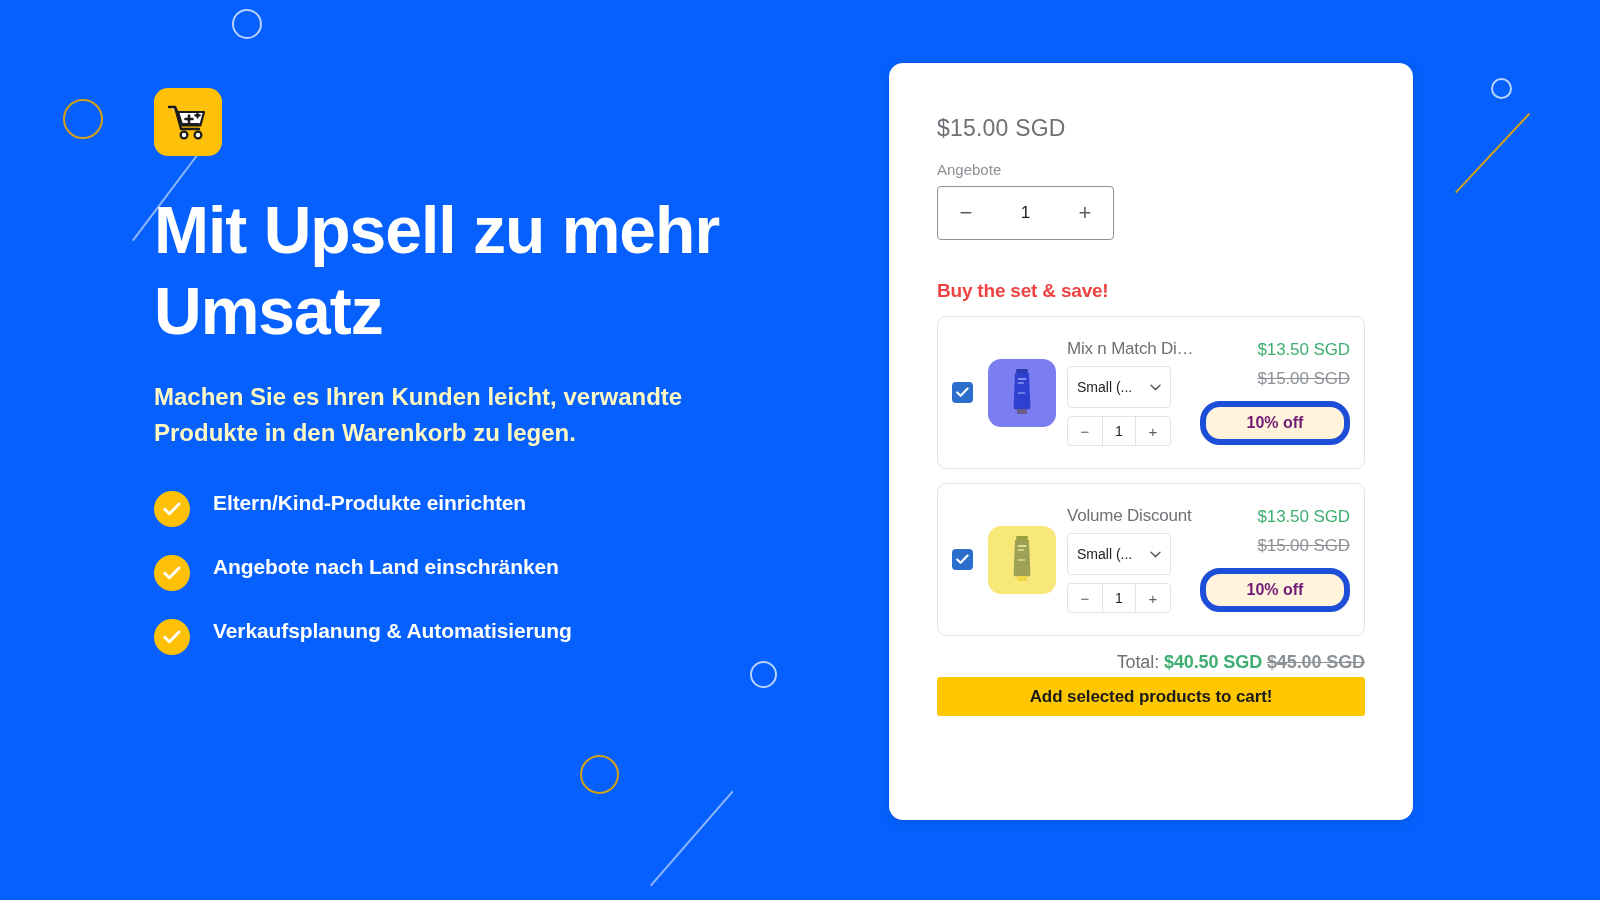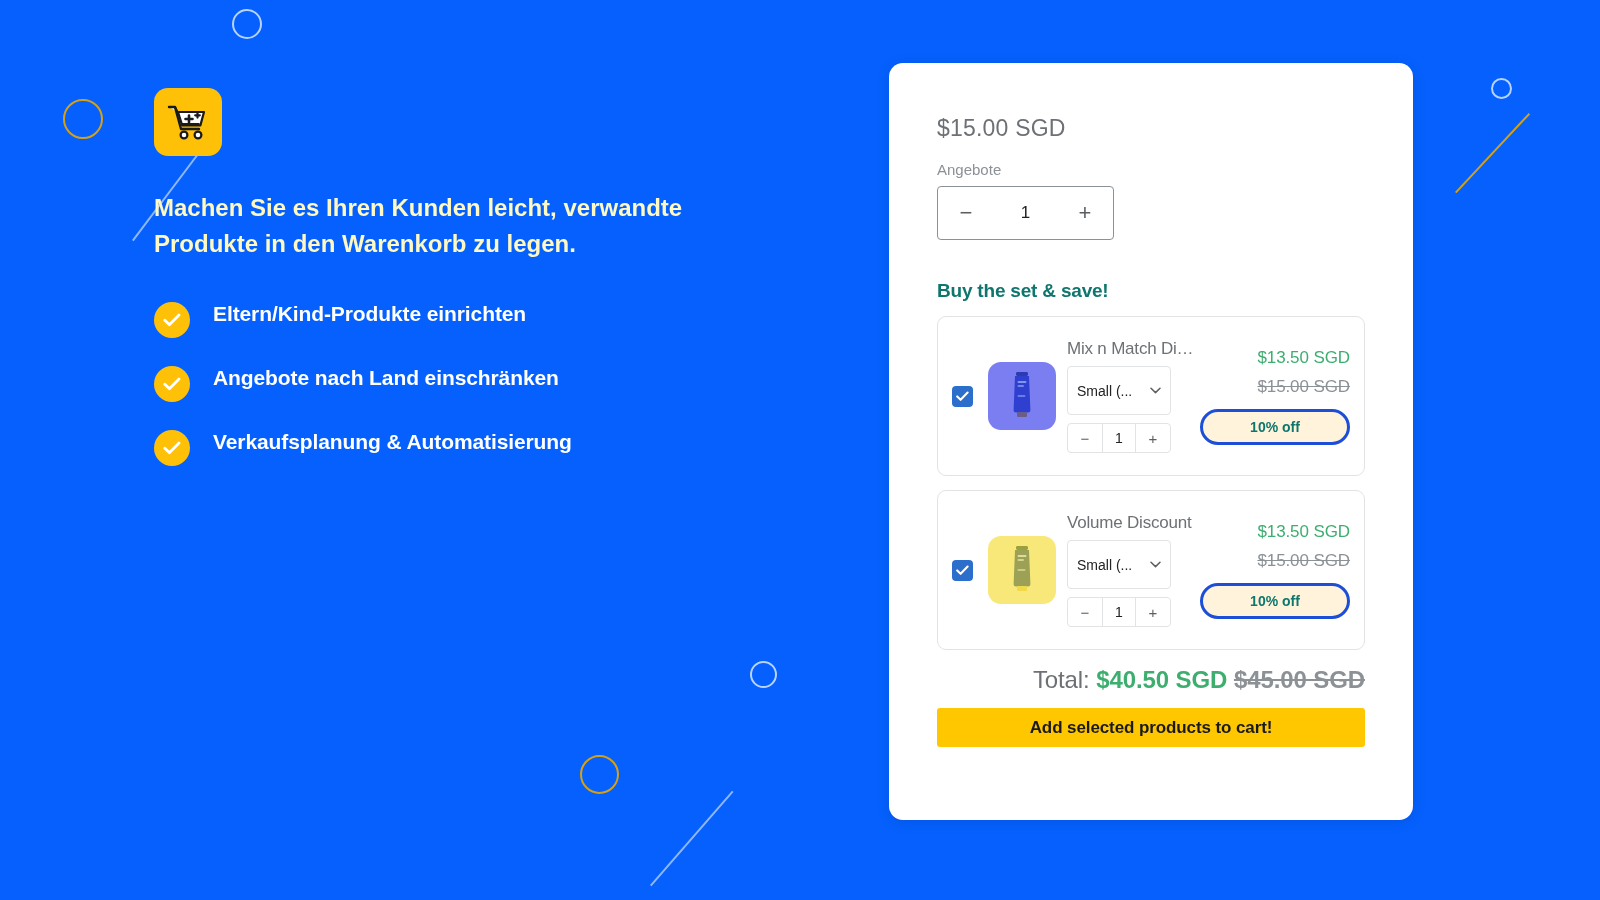--- a/index.html
+++ b/index.html
@@ -134,21 +134,21 @@
   .q-val {
     flex: 1;
     text-align: center;
     font-size: 17px;
     color: #202223;
   }
 
   .set-title {
     font-size: 19px;
     font-weight: 700;
-    color: #0f766e;
+    color: #ef4444;
     letter-spacing: -0.2px;
     margin-bottom: 14px;
   }
 
   .prod-card {
     border: 1px solid #e1e3e5;
     border-radius: 9px;
     padding: 22px 14px;
     display: flex;
     align-items: center;
@@ -180,21 +180,21 @@
   .pc-name {
     font-size: 17px;
     color: #6d7175;
     white-space: nowrap;
     overflow: hidden;
     text-overflow: ellipsis;
     margin-bottom: 7px;
     letter-spacing: -0.2px;
   }
   .variant {
-    width: 104px; height: 49px;
+    width: 104px; height: 42px;
     border: 1px solid #e1e3e5;
     border-radius: 4px;
     display: flex; align-items: center;
     padding: 0 9px;
     font-size: 14px;
     color: #202223;
     justify-content: space-between;
     cursor: pointer;
     margin-bottom: 8px;
   }
@@ -241,37 +241,37 @@
     margin-bottom: 9px;
   }
   .price-old {
     font-size: 17px;
     color: #8c9196;
     text-decoration: line-through;
     letter-spacing: -0.1px;
     margin-bottom: 12px;
   }
   .badge {
-    border: 3px solid #1d4ed8;
+    border: 6px solid #1d4ed8;
     background: #fff3db;
-    color: #0f766e;
+    color: #701a75;
     border-radius: 20px;
-    font-size: 14px;
+    font-size: 16px;
     font-weight: 700;
     padding: 7px 0;
     width: 150px;
     text-align: center;
   }
 
   .total-row {
     text-align: right;
-    font-size: 24px;
+    font-size: 18px;
     color: #6d7175;
     margin-top: 16px;
-    margin-bottom: 14px;
+    margin-bottom: 4px;
     letter-spacing: -0.1px;
   }
   .total-row .t-new { color: #3dae6f; font-weight: 700; }
   .total-row .t-old { color: #8c9196; font-weight: 700; text-decoration: line-through; }
 
   .cta {
     display: block;
     width: 100%;
     height: 39px;
     background: #ffc700;
@@ -307,20 +307,21 @@
         <path d="M2 4 h6 l6 22 h18" fill="none" stroke="#1a1a1a" stroke-width="2.4" stroke-linejoin="round" stroke-linecap="round"></path>
         <rect x="14.5" y="20" width="18" height="2.6" fill="#1a1a1a"></rect>
         <path d="M22 12.5 v7 M18.5 16 h7" stroke="#1a1a1a" stroke-width="2.6" stroke-linecap="round"></path>
         <path d="M30.5 10 v4.6 M28.2 12.3 h4.6" stroke="#1a1a1a" stroke-width="2.2" stroke-linecap="round"></path>
         <circle cx="17" cy="32" r="3.4" fill="#ffffff" stroke="#1a1a1a" stroke-width="2.2"></circle>
         <circle cx="31" cy="32" r="3.4" fill="#ffffff" stroke="#1a1a1a" stroke-width="2.2"></circle>
       </svg>
     </span>
   </div>
 
+  <h1 class="headline">Mit Upsell zu mehr Umsatz</h1>
   <p class="subhead">Machen Sie es Ihren Kunden leicht, verwandte Produkte in den Warenkorb zu legen.</p>
 
   <ul class="features">
     <li>
       <span class="check">
         <svg width="18" height="14" viewBox="0 0 18 14" aria-hidden="true">
           <path d="M1.8 7.2 L6.4 11.7 L16 1.9" fill="none" stroke="#ffffff" stroke-width="2.8" stroke-linecap="round" stroke-linejoin="round"></path>
         </svg>
       </span>
       <span class="feat-label">Eltern/Kind-Produkte einrichten</span>

